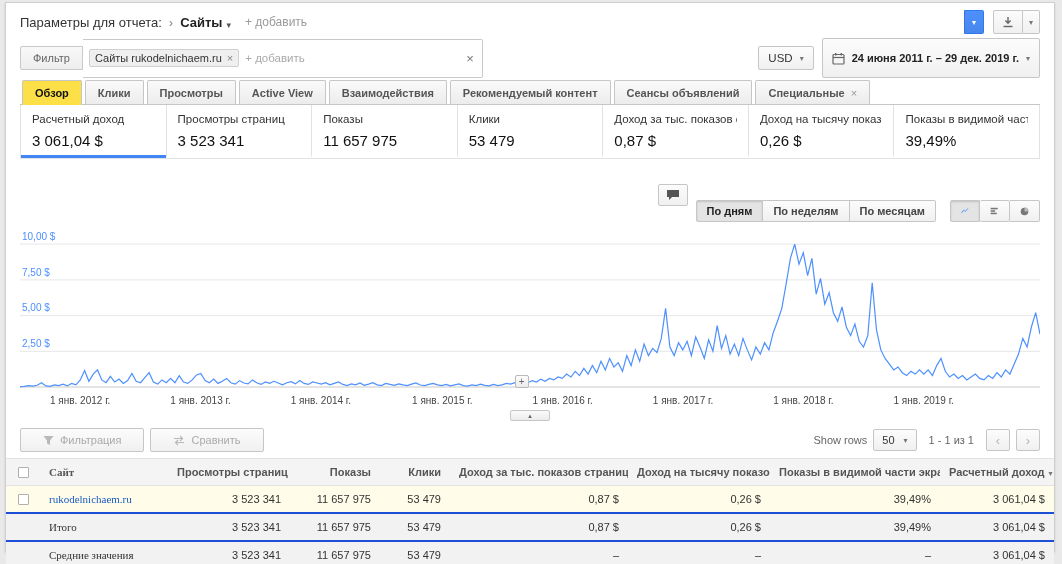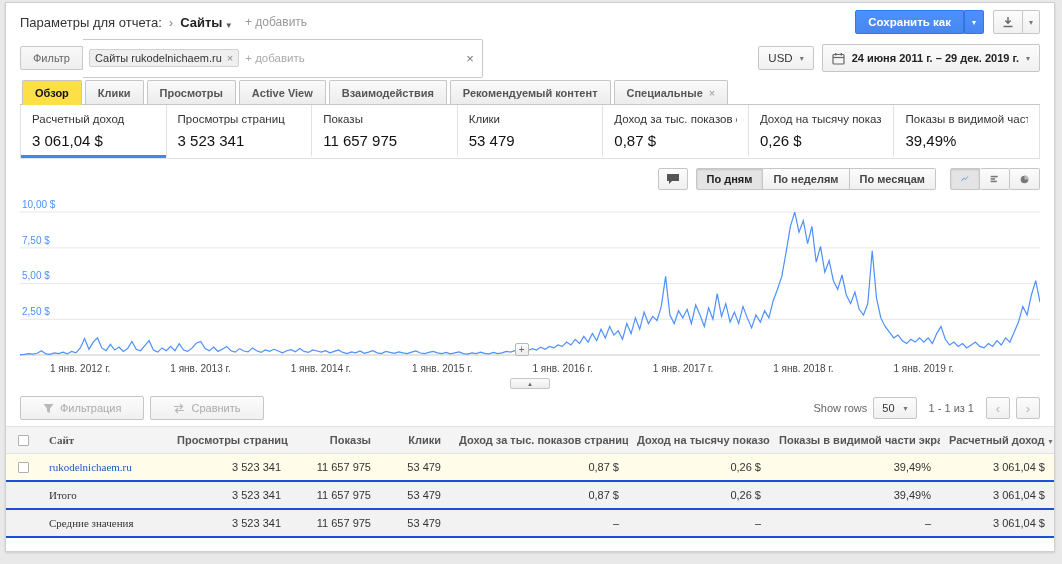--- a/index.html
+++ b/index.html
@@ -24,42 +24,42 @@
   
   .filter-row { display:flex; align-items:center; margin:4px 14px 0; height:26px; }
   .filter-label { height:24px; display:flex; align-items:center; padding:0 12px; border:1px solid #c9c9c9; background:linear-gradient(#f8f8f8,#eee); font-size:11px; color:#666; border-radius:2px 0 0 2px; }
   .filter-input { height:39px; flex:0 0 400px; border:1px solid #c9c9c9; border-left:none; display:flex; align-items:center; padding:0 6px; gap:6px; background:#fff; border-radius:0 2px 2px 0; }
   .chip { display:flex; align-items:center; gap:5px; background:#efefef; border:1px solid #d0d0d0; border-radius:2px; font-size:11px; color:#333; padding:1px 5px; height:18px; }
   .chip .x { color:#888; font-size:11px; cursor:pointer; }
   .filter-add { color:#aaa; font-size:11.5px; flex:1; }
   .filter-clear { color:#777; font-size:13px; cursor:pointer; padding:0 2px; }
   .usd-btn { height:24px; padding:0 9px; font-size:11.5px; gap:7px; border-radius:2px; margin-left:auto; color:#333; }
   .usd-btn .caret { font-size:8px; color:#777; }
-  .date-btn { height:28px; margin-left:8px; padding:0 9px; font-size:11px; font-weight:bold; gap:7px; border-radius:2px; color:#222; }
+  .date-btn { height:40px; margin-left:8px; padding:0 9px; font-size:11px; font-weight:bold; gap:7px; border-radius:2px; color:#222; }
   .date-btn .caret { font-size:8px; color:#777; }
 
   
   .tabs { display:flex; align-items:flex-end; gap:3px; margin:9px 14px 0; border-bottom:1px solid #c6c6c6; padding-left:2px; }
   .tab { font-size:11px; font-weight:bold; color:#555; background:linear-gradient(#fafafa,#ececec); border:1px solid #c6c6c6; border-bottom:none; border-radius:2px 2px 0 0; padding:6px 12px 5px; cursor:pointer; display:flex; gap:6px; align-items:center; }
   .tab.active { background:#fde047; color:#111; position:relative; margin-bottom:-1px; padding-bottom:6px; }
   .tab .x { color:#999; font-weight:normal; }
 
   
   .metrics { display:flex; margin:0 14px; border:1px solid #e2e2e2; border-top:none; }
   .metric { flex:1; padding:8px 11px 6px; border-left:1px solid #e2e2e2; border-bottom:3px solid transparent; cursor:pointer; min-width:0; }
   .metric:first-child { border-left:none; }
   .metric.selected { border-bottom:3px solid #4285f4; }
   .metric .m-label { font-size:11.5px; color:#333; white-space:nowrap; overflow:hidden; }
   .metric .m-value { font-size:15px; color:#111; margin-top:7px; }
 
   
   .chart-controls { display:flex; justify-content:flex-end; align-items:center; gap:8px; margin:9px 14px 5px; }
   .icon-btn { height:22px; width:30px; border-radius:2px; }
   .seg { display:flex; }
-  .seg .btn-gray { height:22px; font-size:11px; font-weight:bold; color:#444; padding:0 10px; border-left:none; }
+  .seg .btn-gray { height:22px; font-size:11px; font-weight:bold; color:#444; padding:0 10px; border-left:none;margin-top:32px; }
   .seg .btn-gray:first-child { border-left:1px solid #c6c6c6; border-radius:2px 0 0 2px; }
   .seg .btn-gray:last-child { border-radius:0 2px 2px 0; }
   .seg .btn-gray.pressed { background:#e4e4e4; box-shadow:inset 0 1px 2px rgba(0,0,0,.15); color:#222; }
 
   
   .chart-wrap { position:relative; margin:0 14px; height:165px; }
   #chart-svg { position:absolute; inset:0; }
   .grid { stroke:#e7e7e7; stroke-width:1; }
   .axis { stroke:#c9c9c9; stroke-width:1; }
   .series { fill:none; stroke-width:1.2; }
@@ -100,21 +100,20 @@
   <div class="topbar">
     <span class="crumb-label">Параметры для отчета:</span>
     <span class="crumb-chev">›</span>
     <span class="entity-btn">
       <span>Сайты</span>
       <span class="caret">▾</span>
     </span>
     <span class="add-link">+ добавить</span>
     <span class="spacer"></span>
     <span class="split-btn">
-      <span class="btn-blue">Сохранить как</span>
       <span class="btn-blue-caret">
           <span>▾</span>
         </span>
     </span>
     <span class="split-btn" style="margin-left:9px">
       <span class="btn-gray dl-main">
         <svg width="12" height="12" viewBox="0 0 12 12">
             <path d="M6 1v6M3.4 4.6 6 7.2 8.6 4.6" stroke="#666" stroke-width="1.4" fill="none"></path>
             <path d="M1.5 10.5h9" stroke="#666" stroke-width="1.4"></path>
           </svg>
@@ -161,20 +160,23 @@
         <span>Просмотры</span>
       </span>
     <span class="tab">
         <span>Active View</span>
       </span>
     <span class="tab">
         <span>Взаимодействия</span>
       </span>
     <span class="tab">
         <span>Рекомендуемый контент</span>
+      </span>
+    <span class="tab">
+        <span>Сеансы объявлений</span>
       </span>
     <span class="tab">
         <span>Специальные</span>
         <span class="x">×</span>
       </span>
   </div>
 
   <div class="metrics">
     <div class="metric selected">
       <div class="m-label">Расчетный доход</div>

